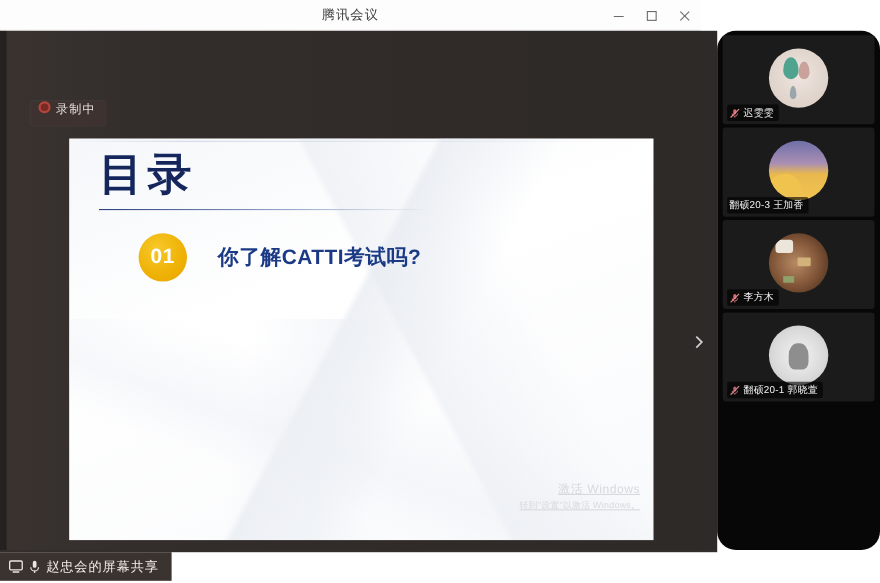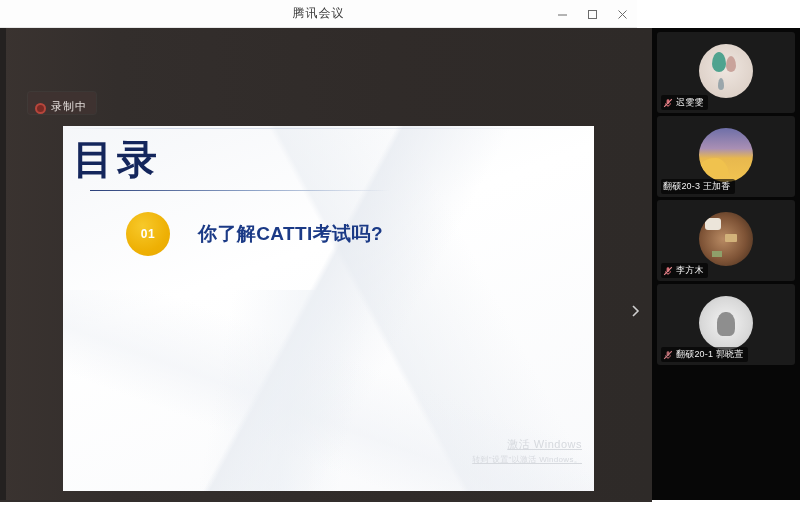--- a/index.html
+++ b/index.html
@@ -38,21 +38,21 @@
   .stage-edge-l{
     position:absolute; left:0; top:0; width:6px; height:100%;
     background:#242120;
   }
 
   
   .rec-badge{
     position:absolute; left:28px; top:64px;
     height:22px; padding:0 9px 0 7px;
     background:#3e3230; border-radius:3px;
-    display:flex; align-items:flex-end; gap:5px;
+    display:flex; align-items:flex-start; gap:5px;
     box-shadow:0 0 0 1px rgba(255,255,255,.04);
   }
   .rec-dot{
     width:11px; height:11px; border-radius:50%;
     background:#7a2a24; border:2px solid #b6463c;
     display:block;
   }
   .rec-label{ font-size:11px; color:#e4dedb; letter-spacing:1px; }
 
   
@@ -69,21 +69,21 @@
       linear-gradient(160deg, rgba(244,246,249,.9) 0%, rgba(255,255,255,1) 38%, rgba(248,249,251,.9) 100%);
   }
   .slide-bg2{
     position:absolute; left:0; bottom:0; width:100%; height:55%;
     background:
       linear-gradient(100deg, rgba(240,243,247,0) 30%, rgba(236,240,245,.55) 44%, rgba(255,255,255,0) 55%),
       linear-gradient(200deg, rgba(242,244,248,0) 40%, rgba(237,240,245,.5) 58%, rgba(255,255,255,0) 70%);
   }
 
   .slide-title{
-    position:absolute; left:10px; top:10px;
+    position:absolute; left:27px; top:10px;
     font-size:40px; font-weight:700; color:#14265c;
     letter-spacing:4px; line-height:1.15;
     font-family:"DejaVu Serif","Liberation Serif",serif;
   }
   .title-rule{
     position:absolute; left:27px; top:64px; width:300px; height:1px;
     background:linear-gradient(90deg,#2a3f7a 0%,#8fa4c8 55%,rgba(180,195,220,0) 100%);
   }
   .title-rule2{
     position:absolute; left:0px; top:2px; width:531px; height:1px;
@@ -94,21 +94,21 @@
     position:absolute; left:63px; top:86px; width:420px;
   }
   .toc-row{
     display:flex; align-items:center; gap:28px; height:44px; margin-bottom:48px;
   }
   .toc-num{
     width:44px; height:44px; border-radius:50%;
     background:#f2b705;
     background:radial-gradient(circle at 38% 32%, #f7c92a 0%, #eeb004 62%, #e7a802 100%);
     display:flex; align-items:center; justify-content:center;
-    color:#ffffff; font-size:12px; font-weight:700; letter-spacing:.5px;
+    color:#ffffff; font-size:19px; font-weight:700; letter-spacing:.5px;
     flex:0 0 auto;
   }
   .toc-text{
     font-size:19px; font-weight:700; color:#1b3a86; letter-spacing:.4px;
     white-space:nowrap;
   }
 
   .watermark{
     position:absolute; right:12px; bottom:26px;
     text-align:right; color:#d6d9de; user-select:none;text-decoration:underline;
@@ -119,21 +119,21 @@
   
   .panel-chevron{
     position:absolute; right:10px; top:272px;
     width:14px; height:22px; display:flex; align-items:center; justify-content:center;
     color:#cfcfcf;
   }
 
   
   .panel{
     position:absolute; left:652px; top:28px; width:148px; height:472px;
-    background:#070707; padding:4px 5px; overflow:hidden;
+    background:#070707; padding:4px 5px; overflow:hidden;border-radius:17px;
   }
   .tile{
     position:relative; width:138px; height:81px; margin-bottom:3px;
     background:#1b1b1b; border-radius:3px; overflow:hidden;
     display:flex; align-items:center; justify-content:center;
   }
   .avatar{
     width:54px; height:54px; border-radius:50%; overflow:hidden;
     position:relative; margin-bottom:4px;
   }
@@ -301,15 +301,27 @@
           <line x1="1.4" y1="10.6" x2="10.6" y2="1.4" stroke="#cf8087" stroke-width="1.3"></line>
         </svg>
         <span class="name-txt">翻硕20-1 郭晓萱</span>
       </div>
     </div>
 
   </div>
 
   <div class="bottombar">
     <div class="bb-rest"></div>
+    <div class="share-pill">
+      <svg width="13" height="12" viewBox="0 0 13 12">
+        <rect x="0.8" y="1" width="11.4" height="8" rx="1" fill="none" stroke="#eae6e3" stroke-width="1.2"></rect>
+        <line x1="3.5" y1="11" x2="9.5" y2="11" stroke="#eae6e3" stroke-width="1.2"></line>
+      </svg>
+      <svg width="9" height="13" viewBox="0 0 9 13">
+        <rect x="2.8" y="0.8" width="3.4" height="6.4" rx="1.7" fill="#eae6e3"></rect>
+        <path d="M1 6.6a3.5 3.5 0 0 0 7 0" fill="none" stroke="#eae6e3" stroke-width="1.1"></path>
+        <line x1="4.5" y1="9.8" x2="4.5" y2="11.8" stroke="#eae6e3" stroke-width="1.1"></line>
+      </svg>
+      <span class="share-txt">赵忠会的屏幕共享</span>
+    </div>
   </div>
 
 </div>
 
 </body></html>

